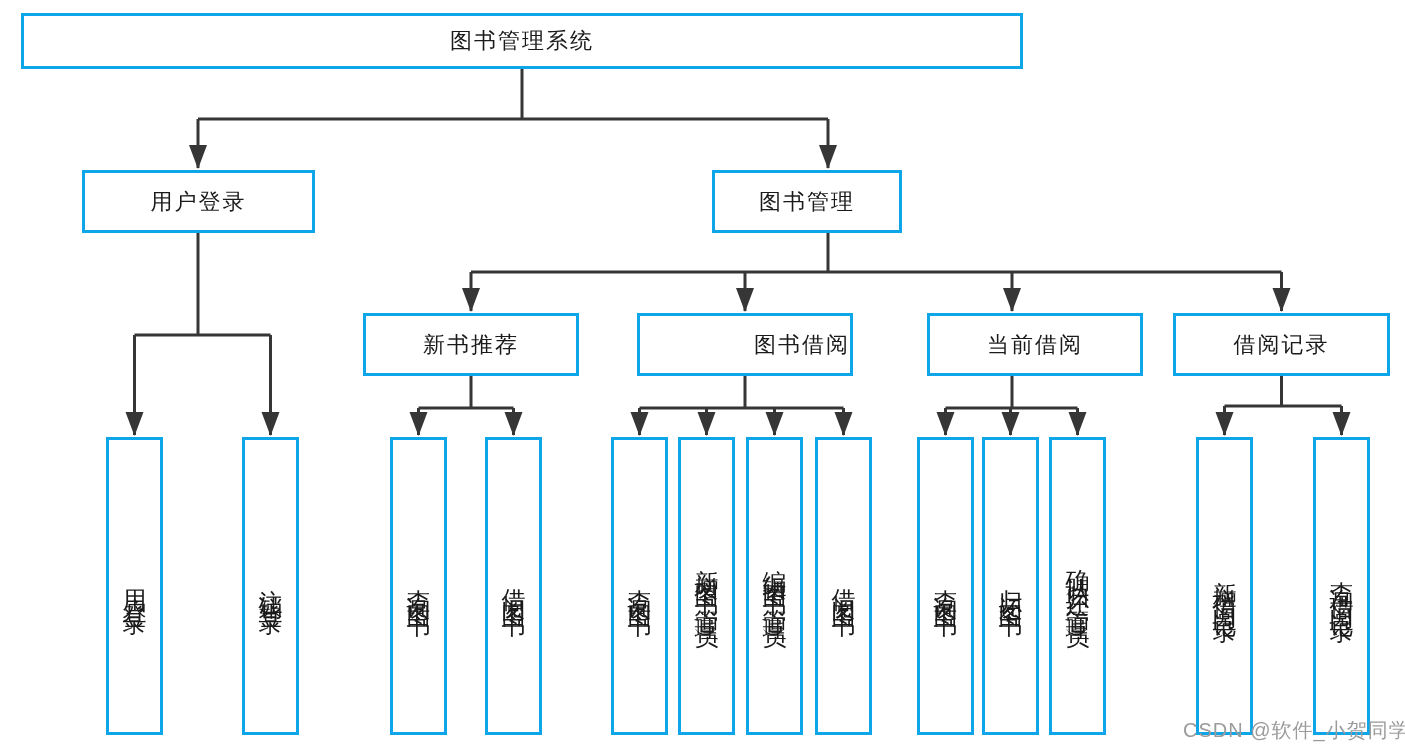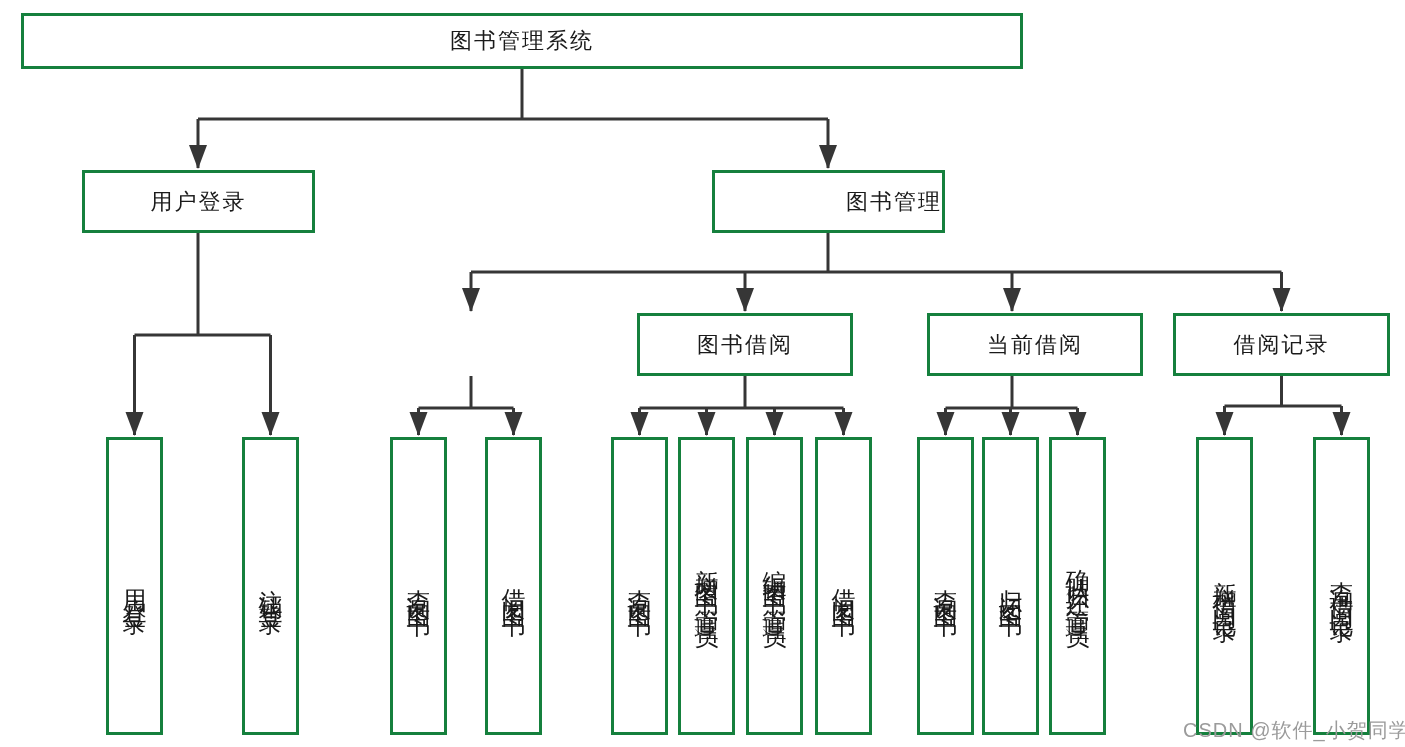--- a/index.html
+++ b/index.html
@@ -13,21 +13,21 @@
   }
   #connectors {
     position: absolute;
     left: 0; top: 0;
     width: 1405px; height: 747px;
     z-index: 1;
   }
   .node {
     position: absolute;
     box-sizing: border-box;
-    border: 3px solid #15803d;
+    border: 3px solid #0ea5e9;
     background: #ffffff;
     display: flex;
     align-items: center;
     justify-content: center;
     color: #1a1a1a;
     z-index: 2;
   }
   .node-h span {
     font-size: 22px;
     letter-spacing: 2px;
@@ -106,25 +106,28 @@
     </g>
   </svg>
 
   <div class="node node-h" style="left:21px; top:13px; width:1002px; height:56px;">
     <span>图书管理系统</span>
   </div>
 
   <div class="node node-h" style="left:82px; top:170px; width:233px; height:63px;">
     <span>用户登录</span>
   </div>
-  <div class="node node-h" style="left:712px; top:170px; width:233px; height:63px;justify-content:flex-end;">
+  <div class="node node-h" style="left:712px; top:170px; width:190px; height:63px;">
     <span>图书管理</span>
   </div>
 
-  <div class="node node-h" style="left:637px; top:313px; width:216px; height:63px;">
+  <div class="node node-h" style="left:363px; top:313px; width:216px; height:63px;">
+    <span>新书推荐</span>
+  </div>
+  <div class="node node-h" style="left:637px; top:313px; width:216px; height:63px;justify-content:flex-end;">
     <span>图书借阅</span>
   </div>
   <div class="node node-h" style="left:904px; top:313px; width:216px; height:63px;margin-left:23px;">
     <span>当前借阅</span>
   </div>
   <div class="node node-h" style="left:1173px; top:313px; width:217px; height:63px;">
     <span>借阅记录</span>
   </div>
 
   <div class="node node-v" style="left:106px; top:437px; width:57px; height:298px;">

